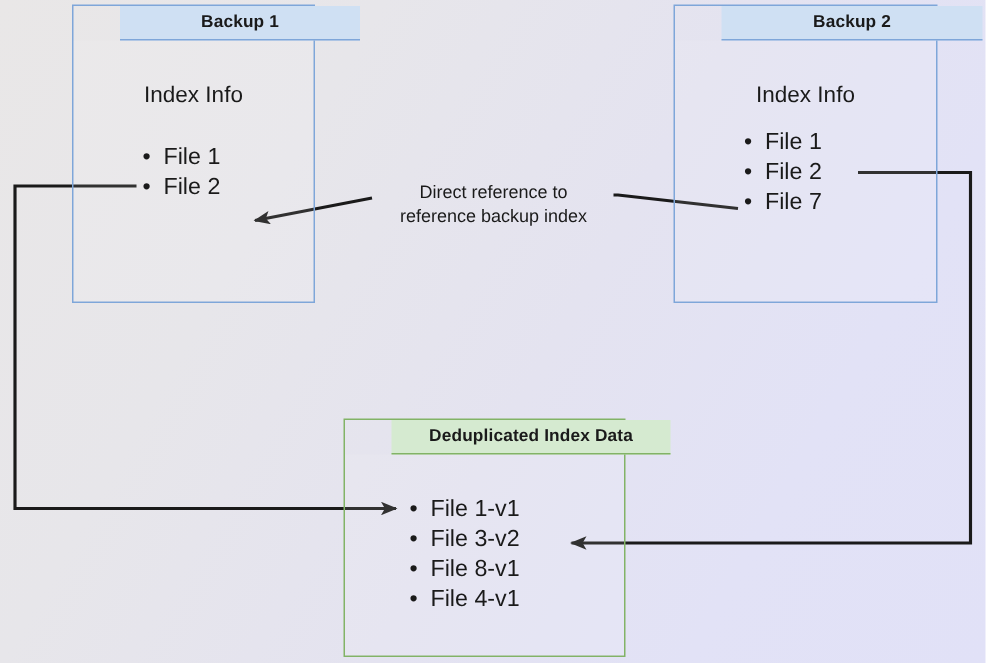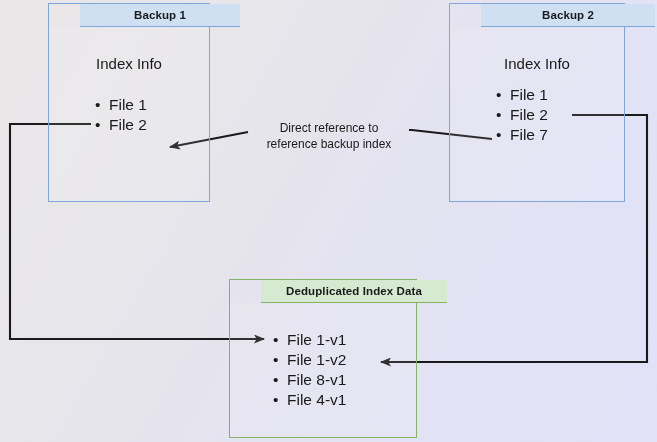--- a/index.html
+++ b/index.html
@@ -159,21 +159,21 @@
         <li>File 7</li>
       </ul>
     </div>
   </div>
 
   <div class="box" id="dedup">
     <div class="box-header">Deduplicated Index Data</div>
     <div class="box-body">
       <ul class="file-list">
         <li>File 1-v1</li>
-        <li>File 1-v2</li>
+        <li>File 3-v2</li>
         <li>File 8-v1</li>
         <li>File 4-v1</li>
       </ul>
     </div>
   </div>
 
   <div id="center-label">
     <div>Direct reference to</div>
     <div>reference backup index</div>
   </div>

